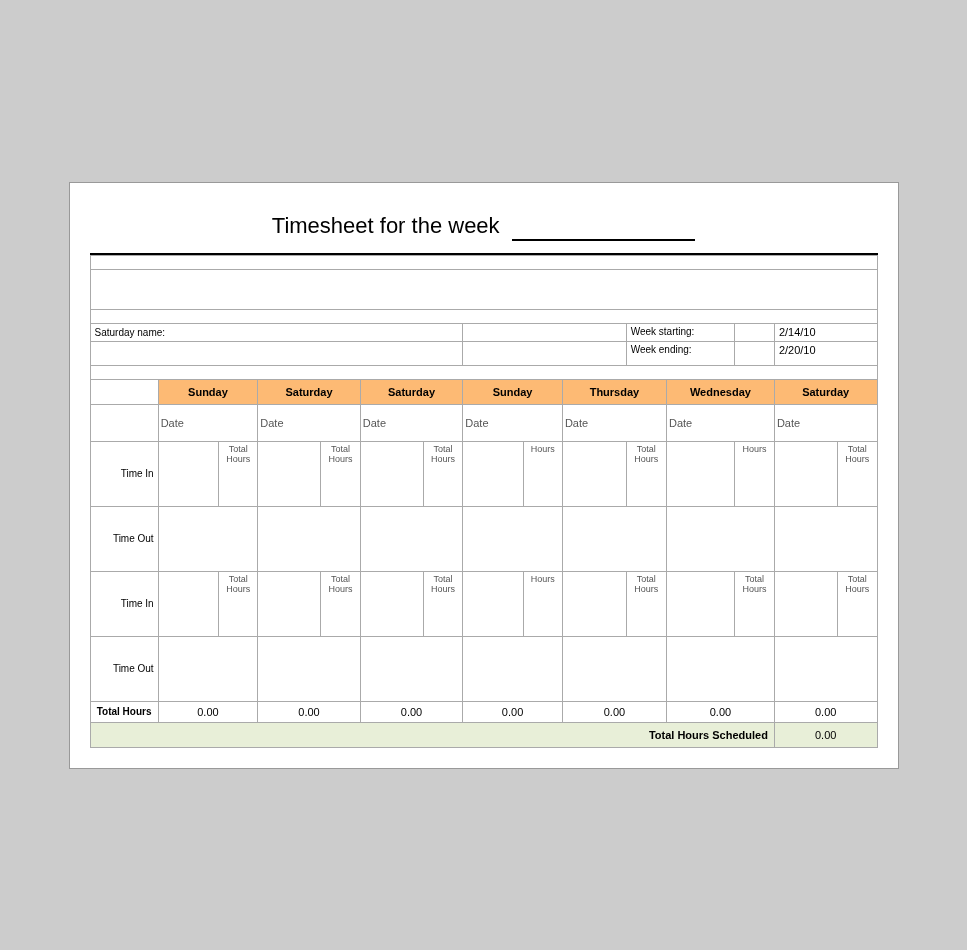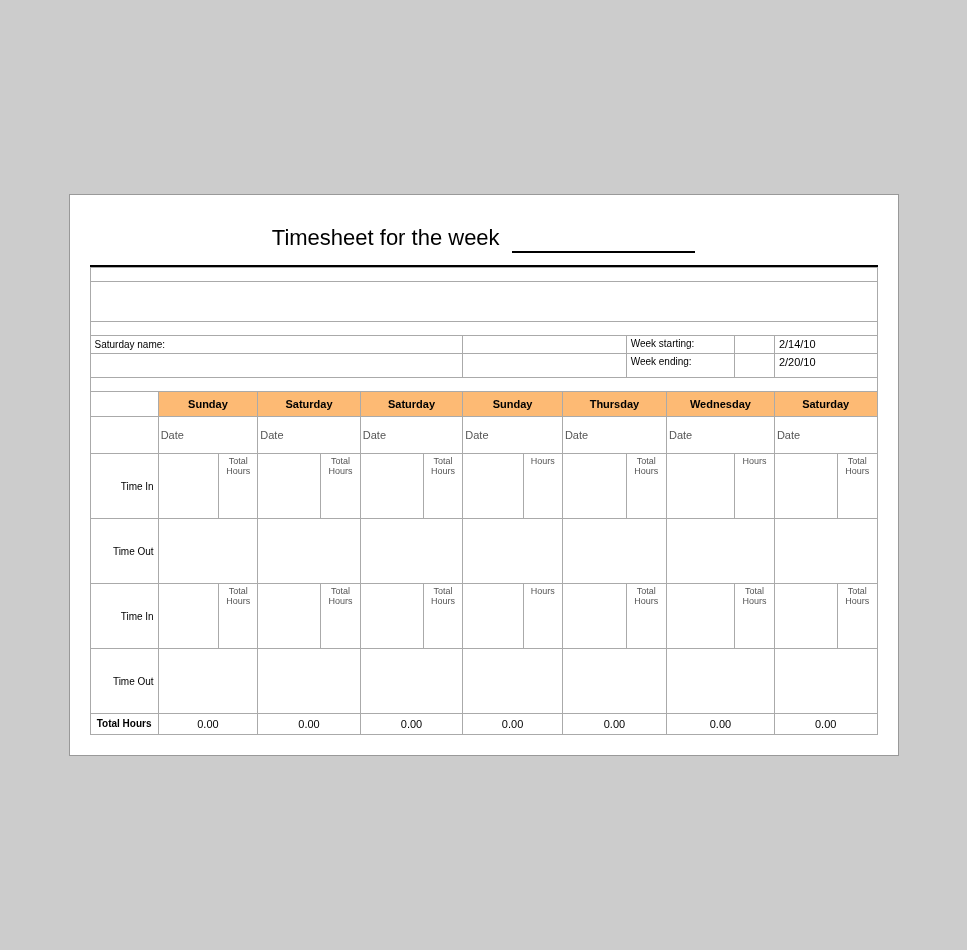--- a/index.html
+++ b/index.html
@@ -361,16 +361,24 @@
         <span>0.00</span>
       </td>
       <td class="total-value-cell" colspan="2">
         <span>0.00</span>
       </td>
       <td class="total-value-cell" colspan="2">
         <span>0.00</span>
       </td>
     </tr>
 
+    <tr class="total-scheduled-row">
+      <td colspan="13" class="scheduled-label">
+        <span>Total Hours Scheduled</span>
+      </td>
+      <td colspan="2" class="scheduled-value">
+        <span>0.00</span>
+      </td>
+    </tr>
 
   </tbody>
     </table>
 </div>
 
 </body></html>

